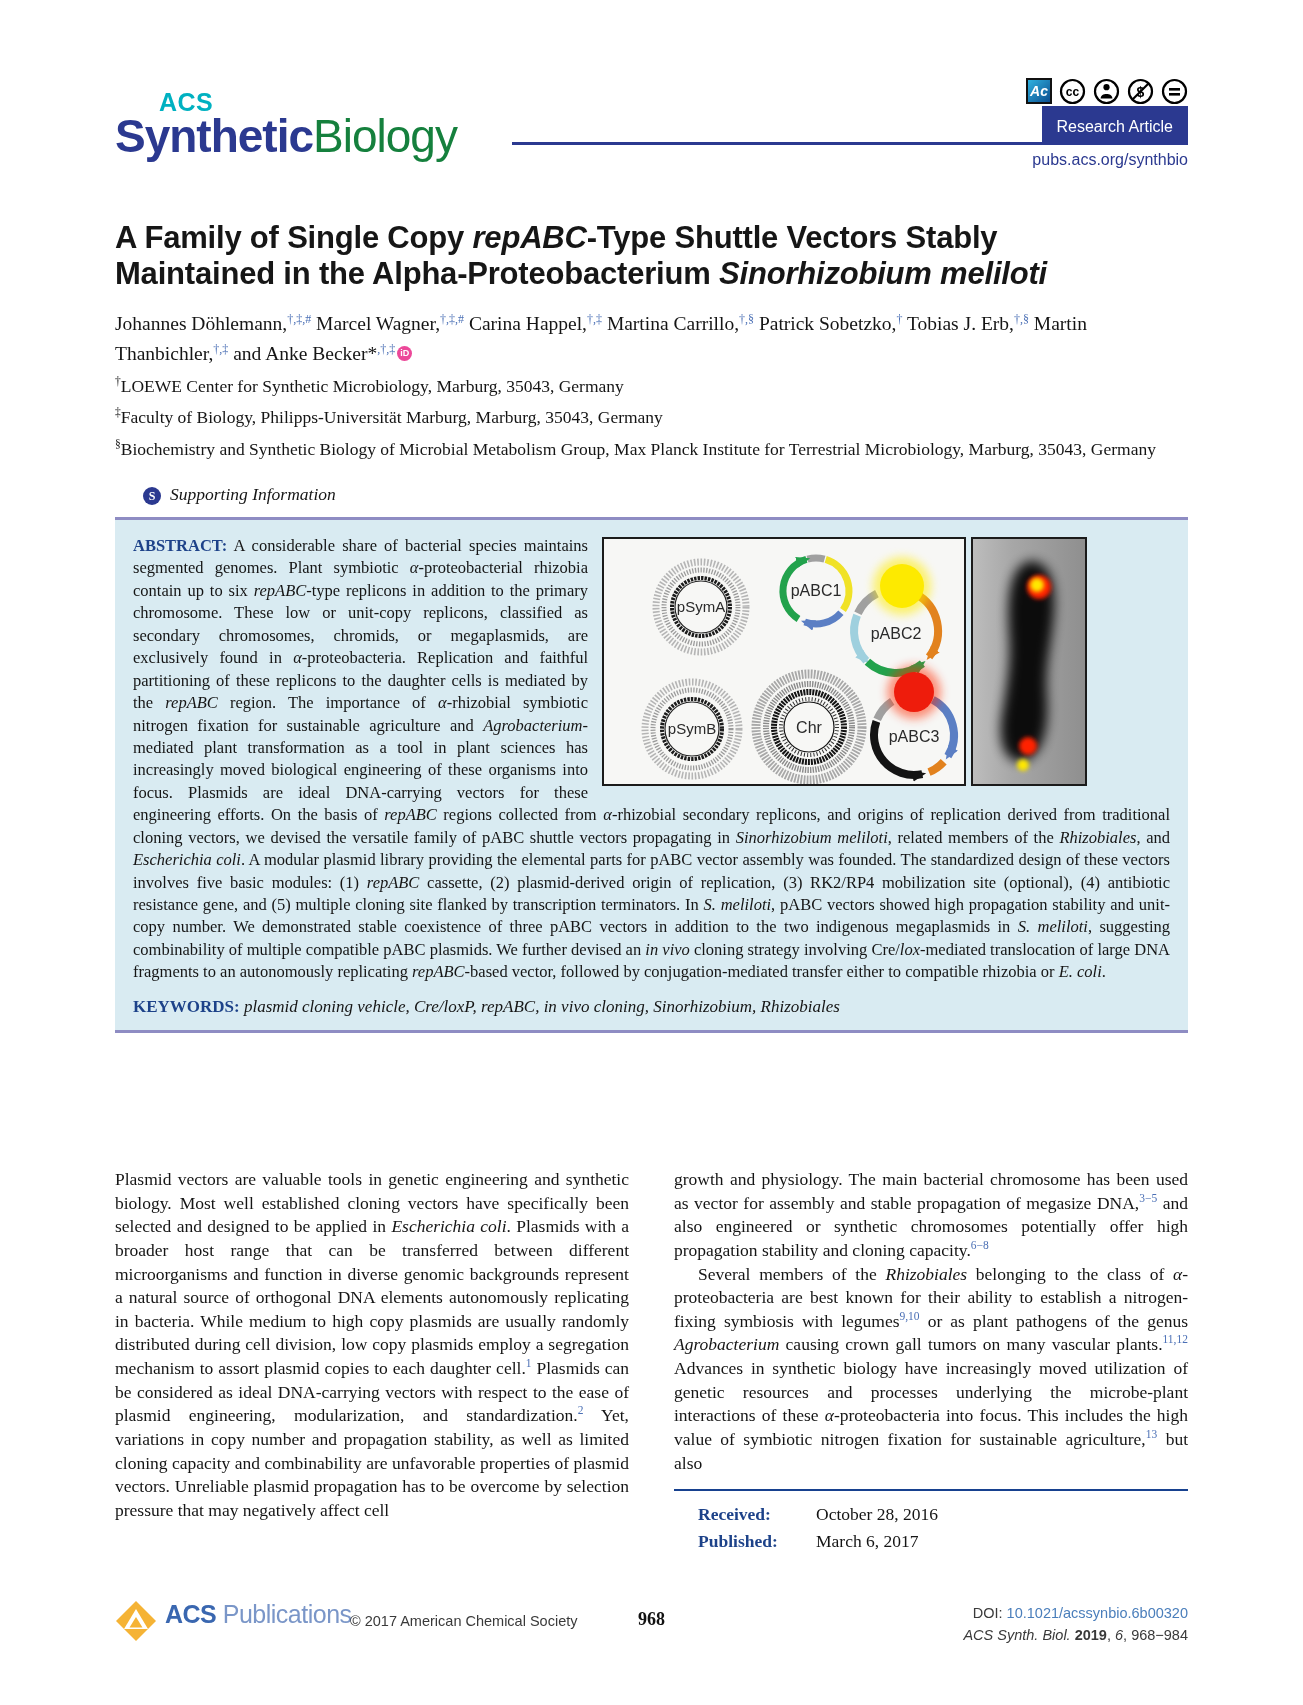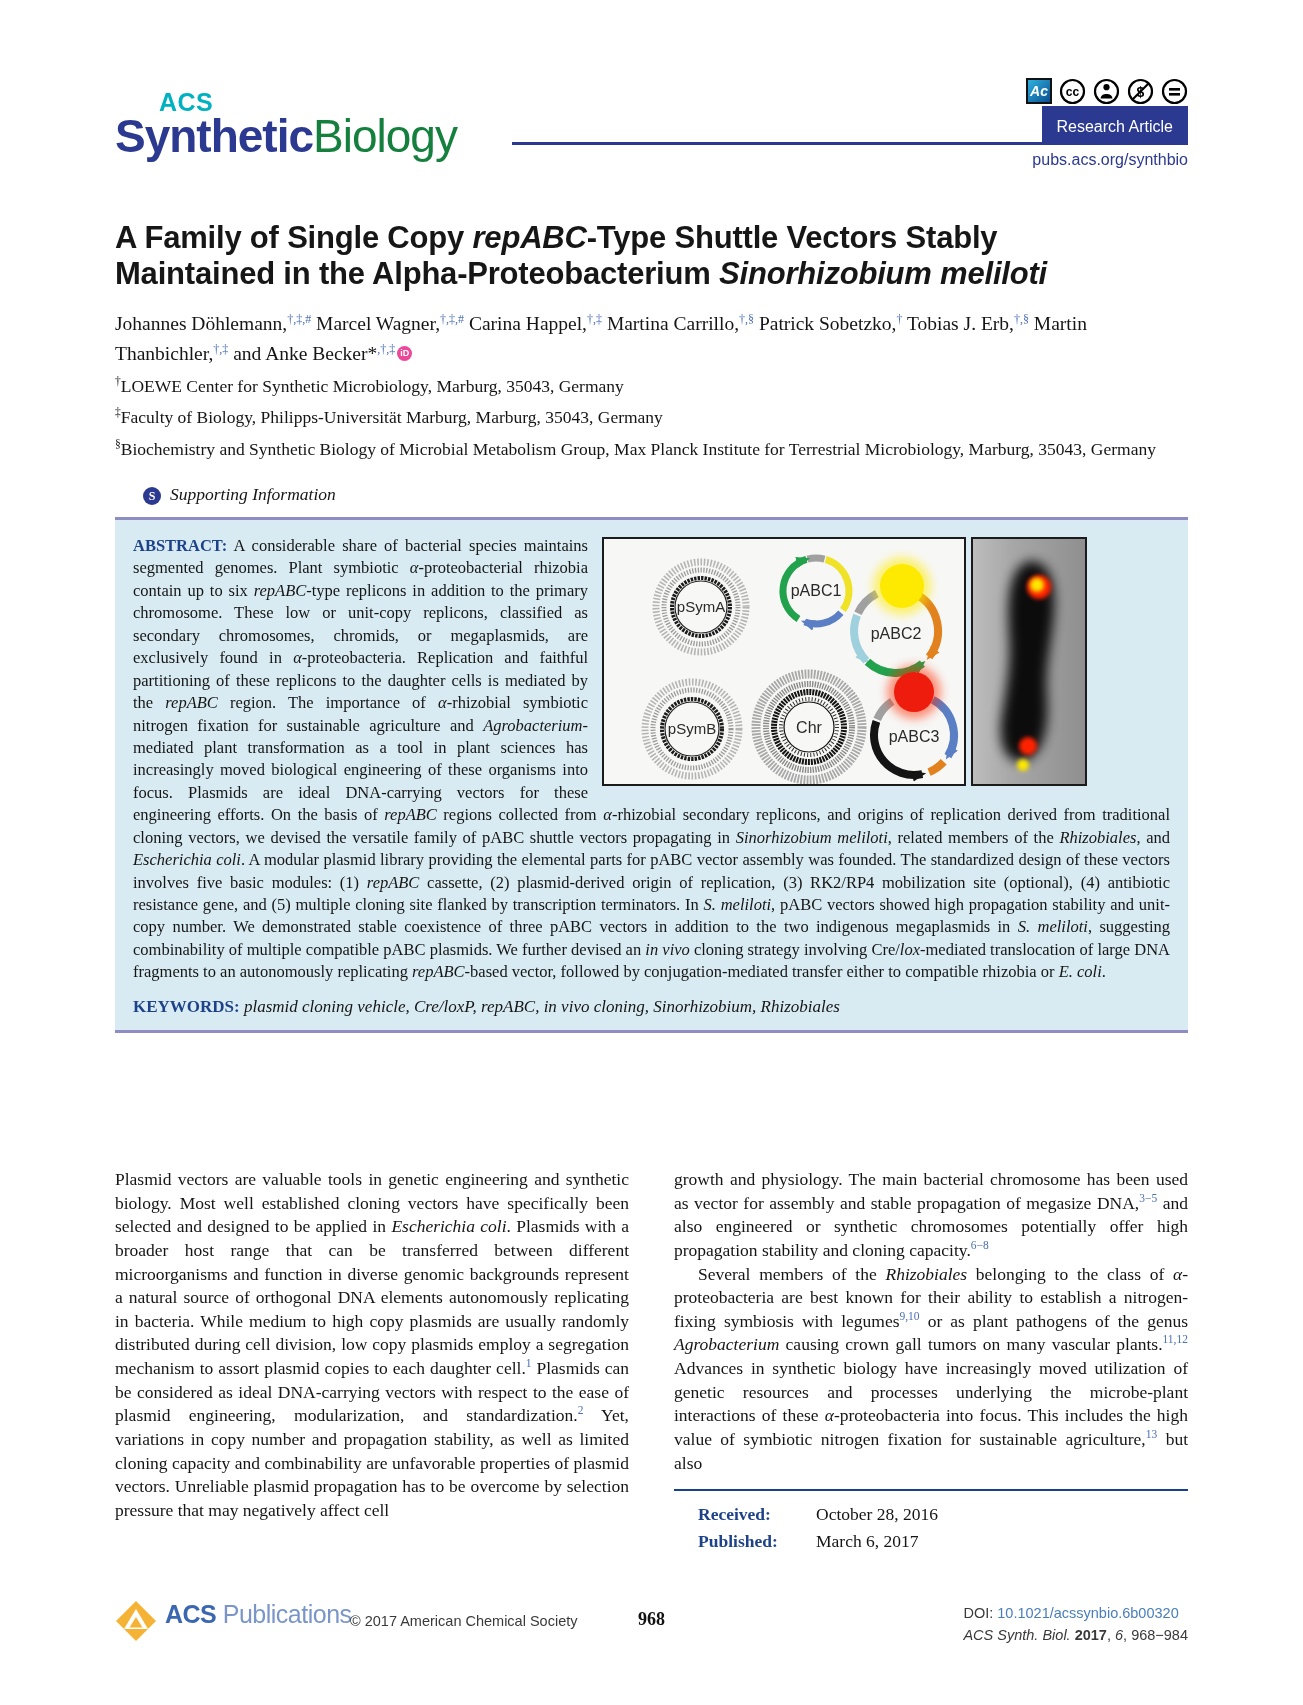--- a/index.html
+++ b/index.html
@@ -63,21 +63,21 @@
   .received-row .lbl { color:#1d4289; font-weight:700; width:118px; flex:none; }
 
   
   .footer { position:absolute; top:1594px; left:115px; width:1073px; height:80px; font-family:"Liberation Sans",sans-serif; }
   .pub-logo { position:absolute; left:0; top:6px; display:flex; align-items:flex-start; gap:8px; }
   .pub-text { font-size:25px; letter-spacing:-0.5px; }
   .pub-acs { color:#3a67b0; font-weight:700; }
   .pub-pubs { color:#7a96c8; font-weight:400; }
   .copyright { position:absolute; left:235px; top:19px; font-size:14.5px; color:#3a3a3a; }
   .pagenum { position:absolute; left:0; right:0; top:15px; text-align:center; font-family:"Liberation Serif",serif; font-weight:700; font-size:18px; color:#111; }
-  .doi-block { position:absolute; right:0; top:9px; font-size:14.5px; color:#3a3a3a; line-height:1.5; }
+  .doi-block { position:absolute; right:0; top:9px; text-align:right; font-size:14.5px; color:#3a3a3a; line-height:1.5; }
   .doi-link { color:#4a7ebb; }
 </style>
 </head>
 <body>
 
 <div class="page">
 
   <div class="logo">
     <div class="logo-acs">ACS</div>
     <div class="logo-main"><span class="logo-syn">Synthetic</span><span class="logo-bio">Biology</span></div>
@@ -263,17 +263,17 @@
         <polygon points="21,1 41,21 21,41 1,21" fill="#f5b335"></polygon>
         <polygon points="21,9 33,29 9,29" fill="#ffffff"></polygon>
         <polygon points="21,17 27.5,27.5 14.5,27.5" fill="#f5b335"></polygon>
       </svg>
       <div class="pub-text"><span class="pub-acs">ACS</span> <span class="pub-pubs">Publications</span></div>
     </div>
     <div class="copyright">© 2017 American Chemical Society</div>
     <div class="pagenum">968</div>
     <div class="doi-block">
       <div><span>DOI:</span> <span class="doi-link">10.1021/acssynbio.6b00320</span></div>
-      <div><i>ACS Synth. Biol.</i> <b>2017</b>, <i>6</i>, 968−984</div>
+      <div><i>ACS Synth. Biol.</i> <b>2019</b>, <i>6</i>, 968−984</div>
     </div>
   </div>
 
 </div>
 
 </body></html>

